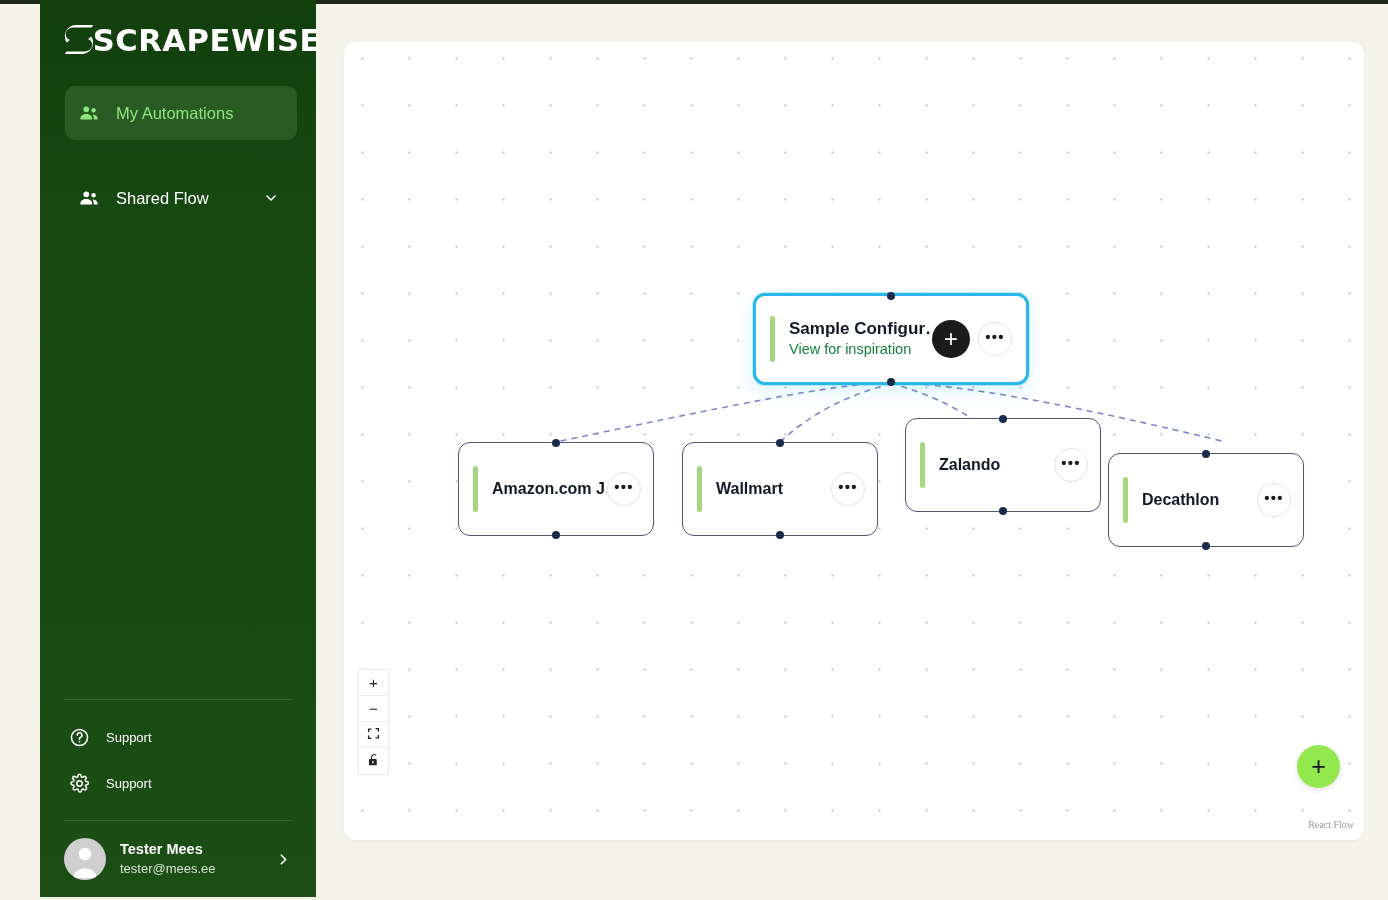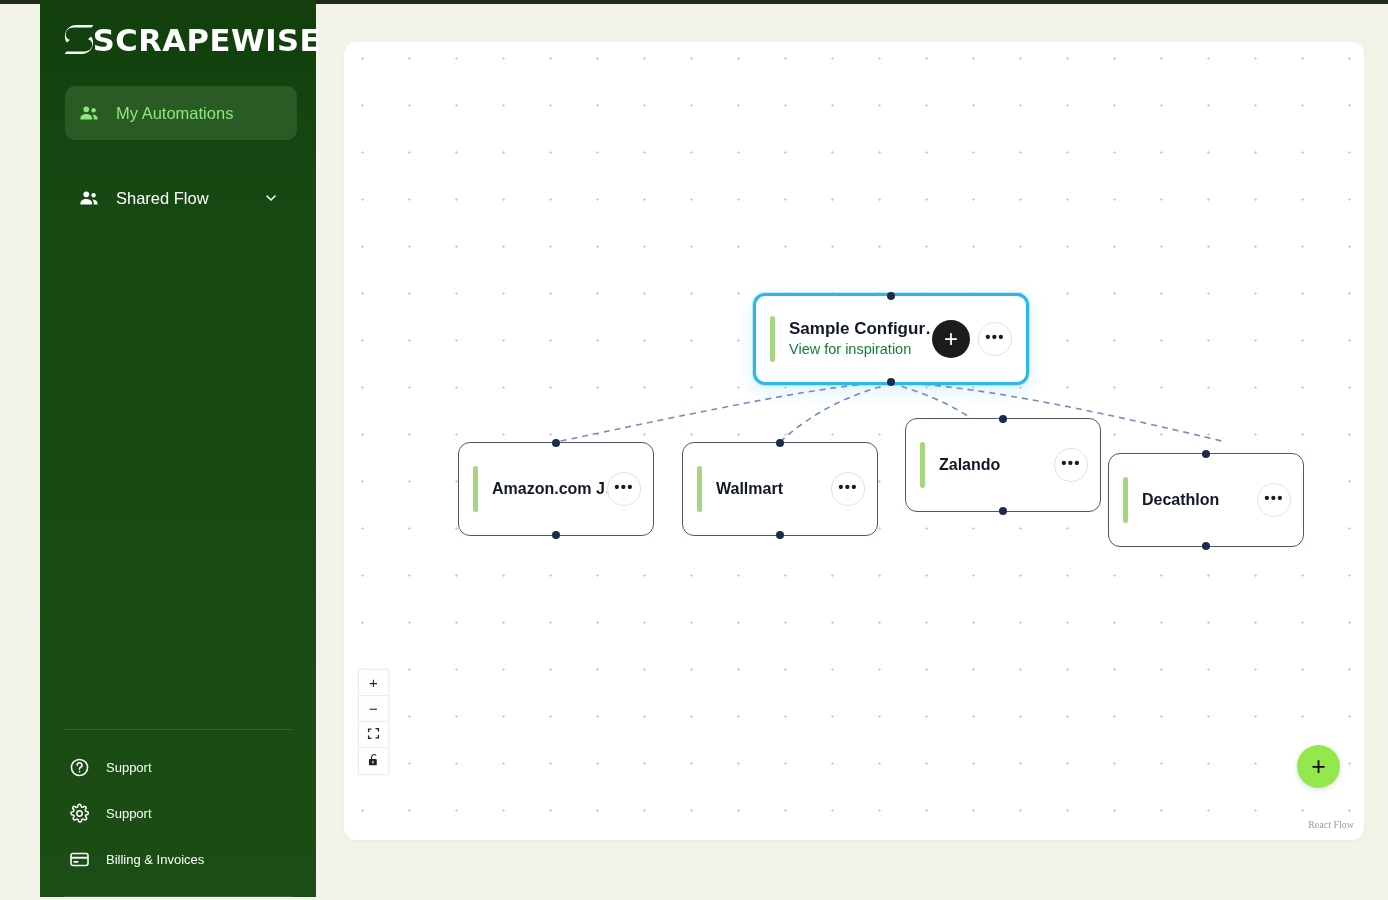--- a/index.html
+++ b/index.html
@@ -337,34 +337,41 @@
       <div class="bottom-item">
         <span class="nav-icon">
           <svg width="21" height="21" viewBox="0 0 24 24" fill="none" stroke="#ffffff" stroke-width="1.7">
             <circle cx="12" cy="12" r="3.1"></circle>
             <path d="M19.2 14.4a1.5 1.5 0 0 0 .3 1.7l.1.1a1.8 1.8 0 1 1-2.6 2.6l-.1-.1a1.5 1.5 0 0 0-1.7-.3 1.5 1.5 0 0 0-.9 1.4v.2a1.8 1.8 0 1 1-3.6 0v-.1a1.5 1.5 0 0 0-1-1.4 1.5 1.5 0 0 0-1.7.3l-.1.1a1.8 1.8 0 1 1-2.6-2.6l.1-.1a1.5 1.5 0 0 0 .3-1.7 1.5 1.5 0 0 0-1.4-.9h-.2a1.8 1.8 0 0 1 0-3.6h.1a1.5 1.5 0 0 0 1.4-1 1.5 1.5 0 0 0-.3-1.7l-.1-.1A1.8 1.8 0 1 1 7.4 4.5l.1.1a1.5 1.5 0 0 0 1.7.3h.1a1.5 1.5 0 0 0 .9-1.4v-.2a1.8 1.8 0 1 1 3.6 0v.1a1.5 1.5 0 0 0 .9 1.4 1.5 1.5 0 0 0 1.7-.3l.1-.1a1.8 1.8 0 1 1 2.6 2.6l-.1.1a1.5 1.5 0 0 0-.3 1.7v.1a1.5 1.5 0 0 0 1.4.9h.2a1.8 1.8 0 1 1 0 3.6h-.1a1.5 1.5 0 0 0-1.4.9z"></path>
           </svg>
         </span>
         <span>Support</span>
       </div>
 
-      <div class="bottom-item">
-        <span class="nav-icon">
-          <svg width="21" height="21" viewBox="0 0 24 24" fill="none" stroke="#ffffff" stroke-width="1.8">
-            <rect x="2.3" y="5.2" width="19.4" height="13.6" rx="2.2"></rect>
-            <line x1="2.3" y1="10" x2="21.7" y2="10" stroke-width="2.2"></line>
-            <line x1="5.8" y1="14.7" x2="10" y2="14.7" stroke-linecap="round"></line>
-          </svg>
-        </span>
-        <span>Billing &amp; Invoices</span>
-      </div>
     </div>
 
     <div class="divider" style="margin-top:14px;"></div>
 
+    <div class="user-row">
+      <div class="avatar">
+        <svg width="42" height="42" viewBox="0 0 42 42">
+          <circle cx="21" cy="16" r="6.2" fill="#ffffff"></circle>
+          <path d="M9.5 40c0-6.2 5.1-9.6 11.5-9.6S32.5 33.8 32.5 40z" fill="#ffffff"></path>
+        </svg>
+      </div>
+      <div class="user-meta">
+        <span class="user-name">Tester Mees</span>
+        <span class="user-mail">tester@mees.ee</span>
+      </div>
+      <span class="user-chevron">
+        <svg width="17" height="17" viewBox="0 0 24 24" fill="none" stroke="#ffffff" stroke-width="2.4" stroke-linecap="round" stroke-linejoin="round">
+          <polyline points="9 18 15 12 9 6"></polyline>
+        </svg>
+      </span>
+    </div>
   </aside>
 
   <main class="canvas-outer">
     <div class="dots"></div>
 
     <svg class="flow-layer" width="1020" height="798">
       <g fill="none" stroke="#7b86c4" stroke-width="1.6" stroke-dasharray="6 5">
         <path d="M547,341 C500,341 420,356 212,400"></path>
         <path d="M547,341 C520,350 480,360 436,400"></path>
         <path d="M547,341 C575,350 612,360 659,400"></path>

